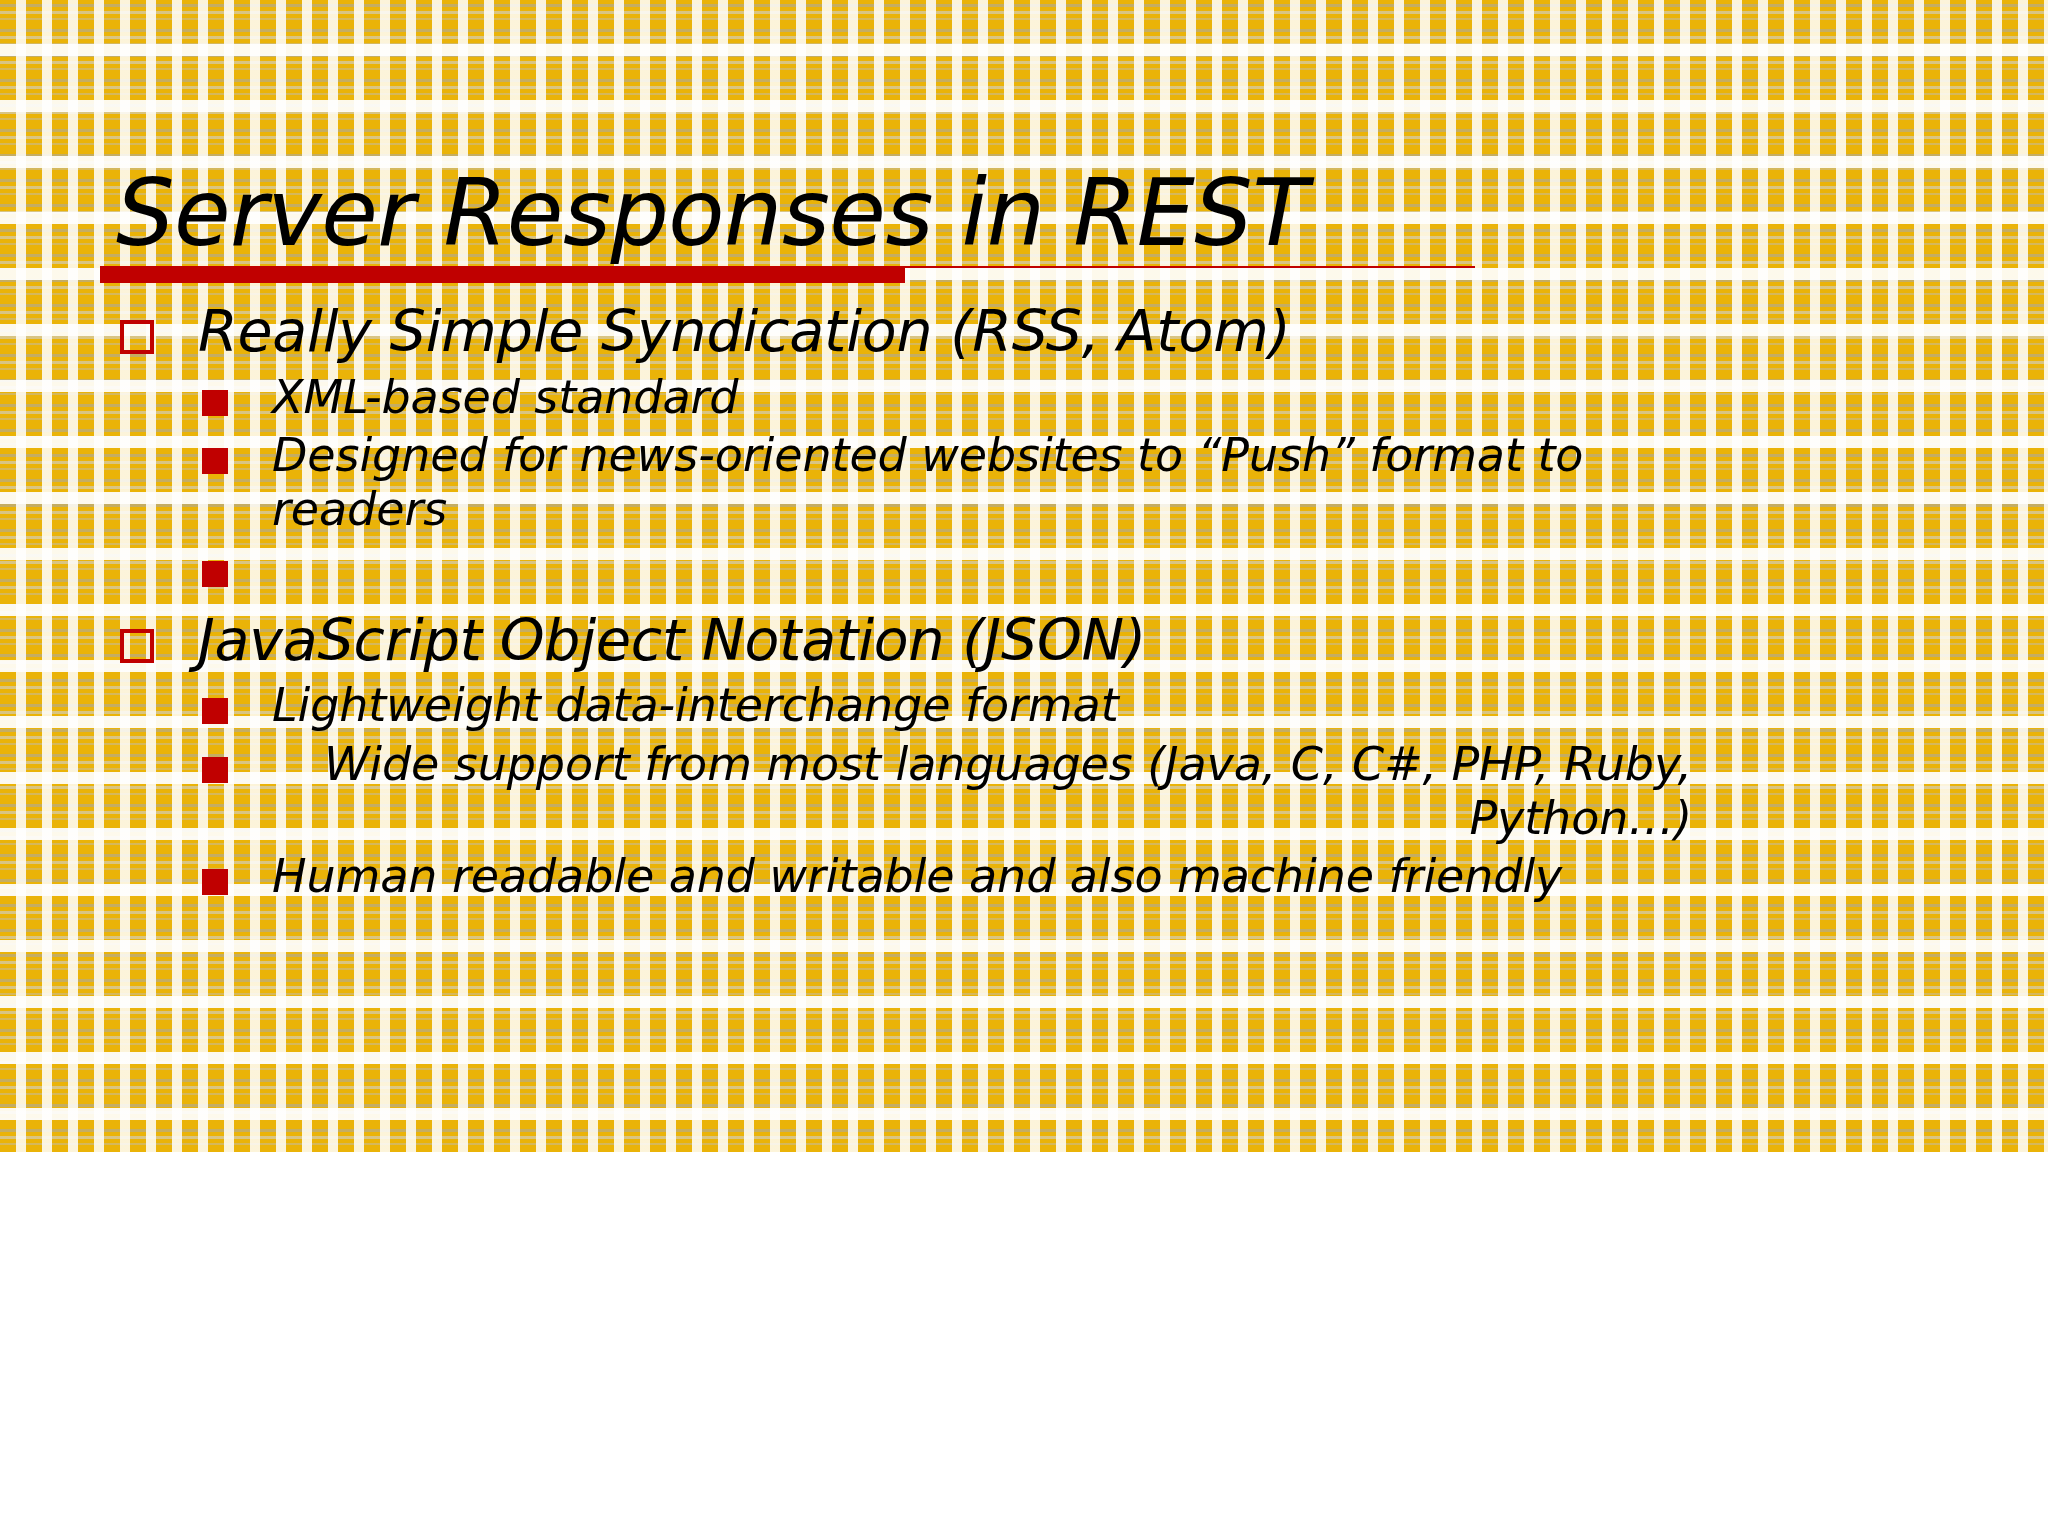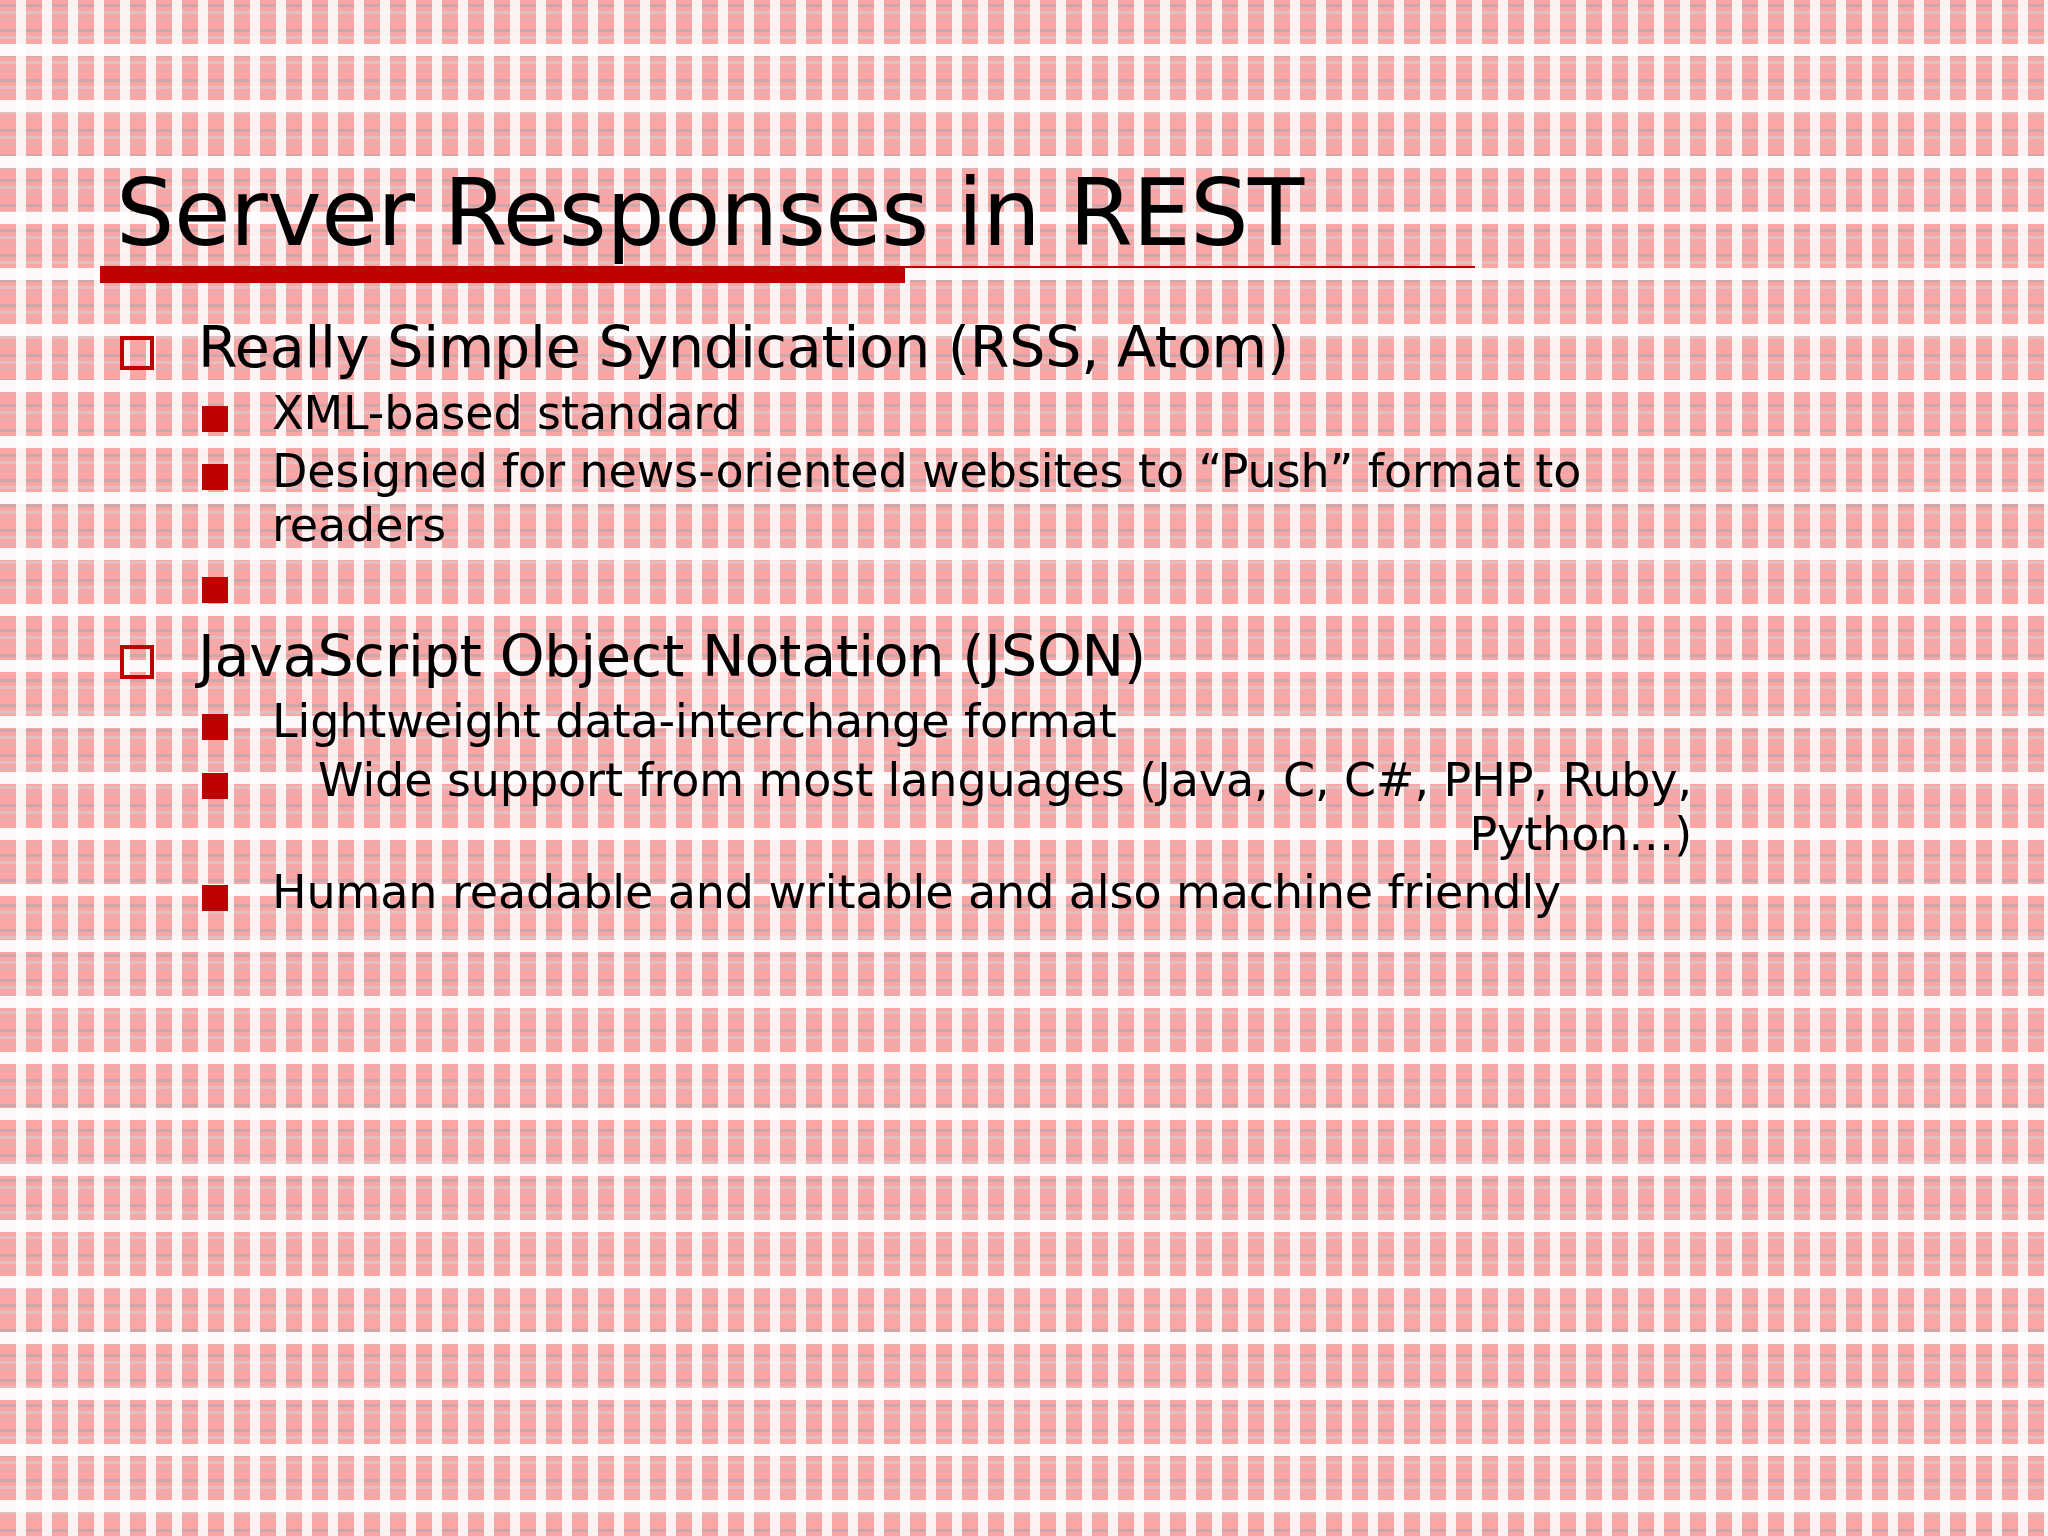--- a/index.html
+++ b/index.html
@@ -11,23 +11,24 @@
     height: 1536px;
     font-family: "DejaVu Sans", sans-serif;
     background: #ffffff;
     overflow: hidden;
   }
 
   
   .slide {
     position: relative;
     width: 2048px;
-    height: 1536px;
-    background-color: #fca5a5;
+    height: 1152px;
+    background-color: #eab308;
     overflow: hidden;
+    font-style: italic;
   }
 
   
   .bg-texture {
     position: absolute;
     inset: 0;
     background-image:
       repeating-linear-gradient(
         to bottom,
         rgba(0,0,0,0.00) 0px,
@@ -115,21 +116,21 @@
     top: 8px;
     width: 805px;
     height: 17px;
     background: #c00000;
   }
 
   
   .body-block {
     position: absolute;
     left: 110px;
-    top: 316px;
+    top: 300px;
     width: 1880px;
     z-index: 5;
   }
 
   .lvl1 {
     display: flex;
     align-items: flex-start;
     margin: 0 0 6px 0;
   }
   .lvl1 .marker {

